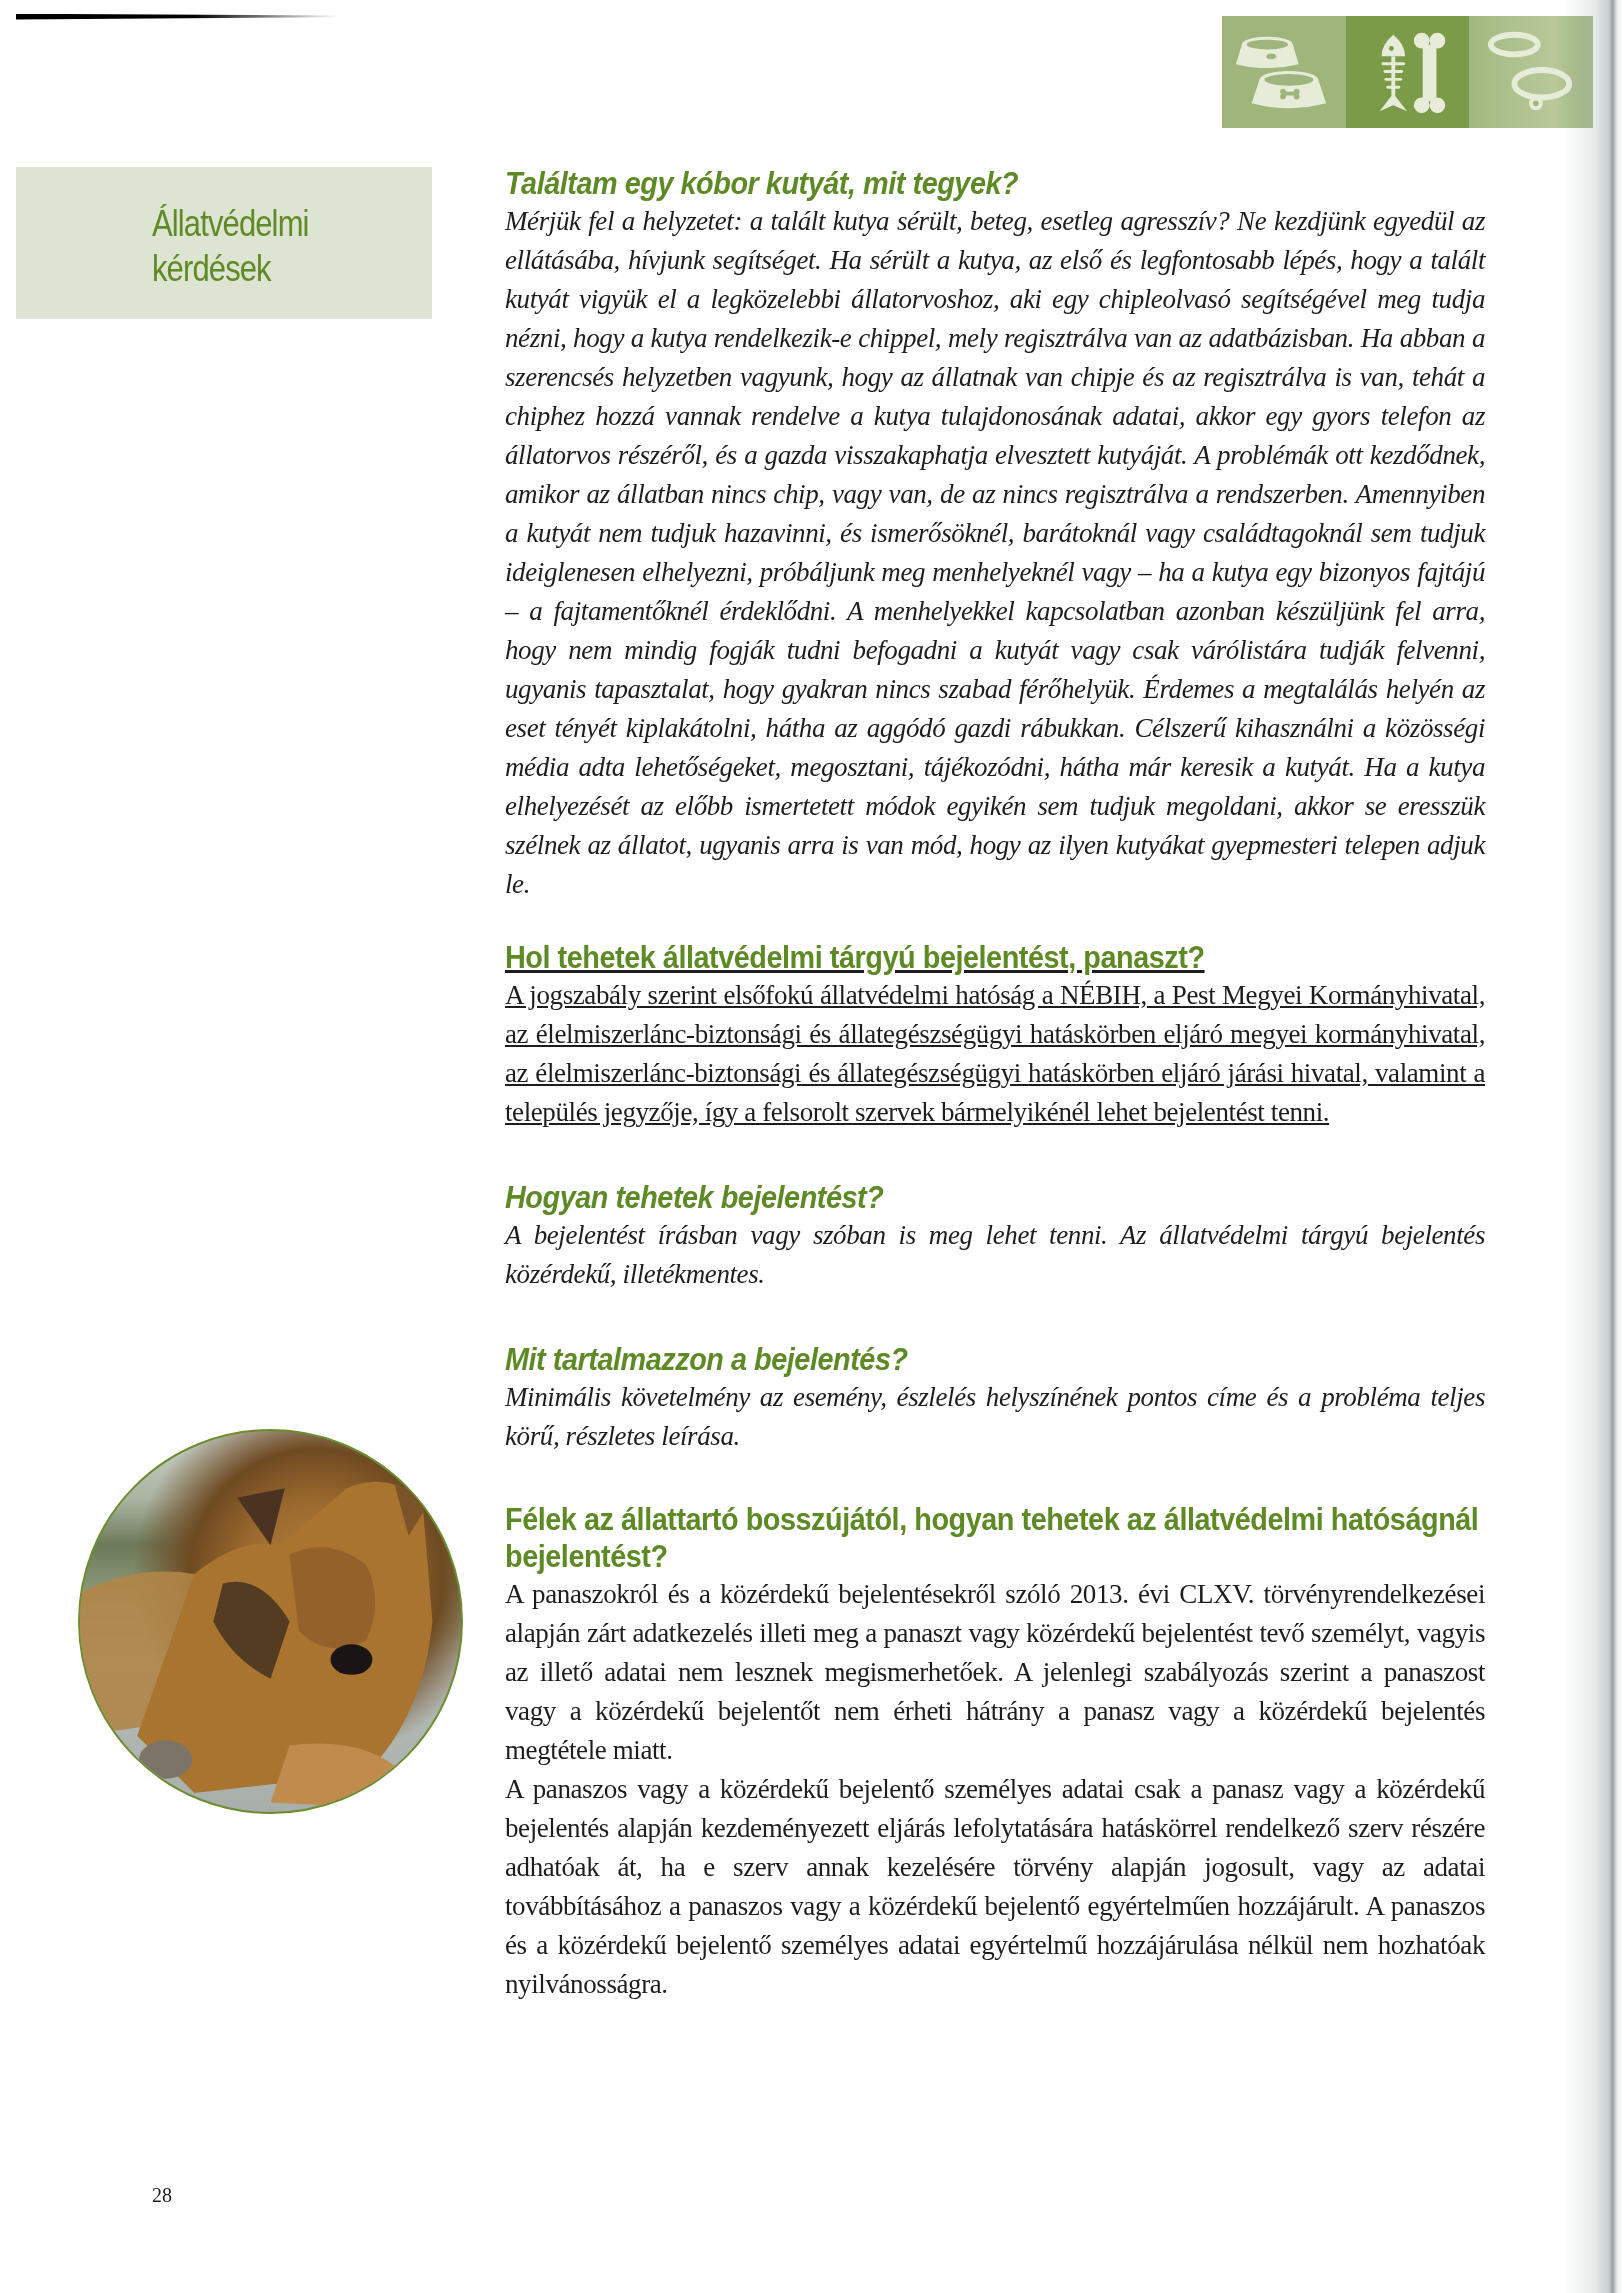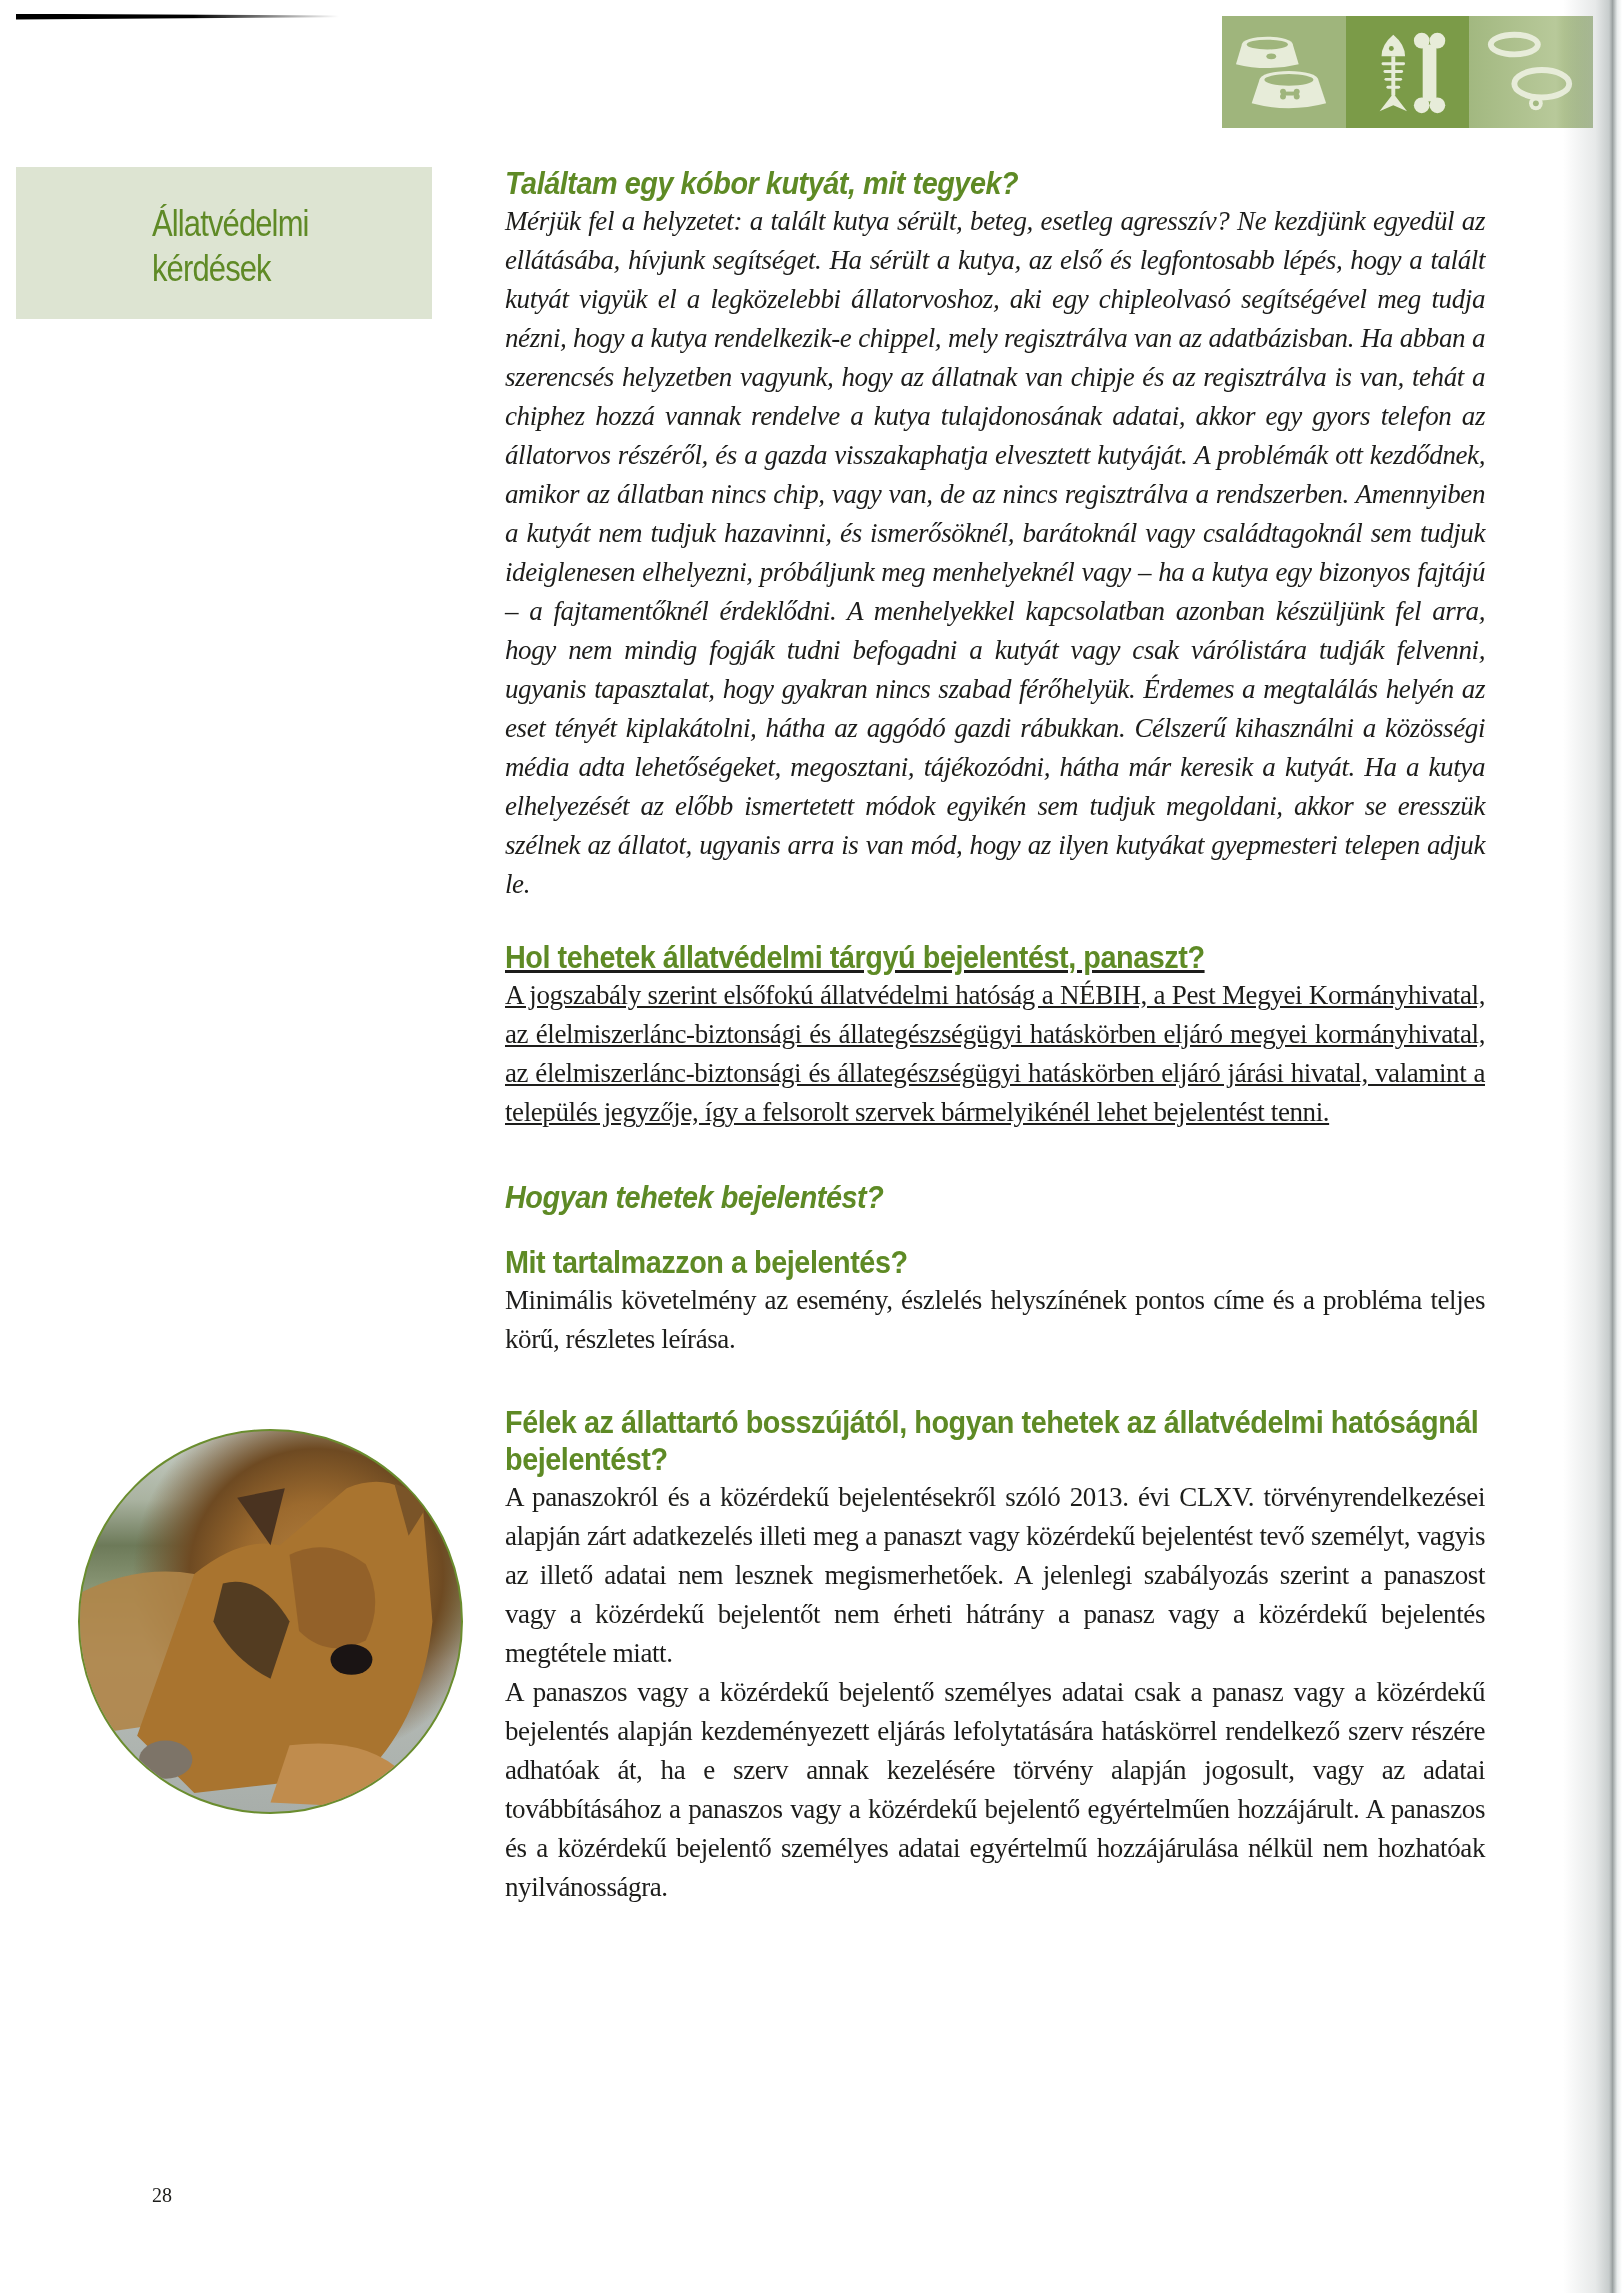--- a/index.html
+++ b/index.html
@@ -45,21 +45,21 @@
     font-size:32px; line-height:37px; color:#5e8a25; letter-spacing:-0.5px;
     transform:scaleX(0.9); transform-origin:left top; width:111%;
   }
   p.body {
     margin:0; font-size:27px; line-height:39px; text-align:justify;
     hyphens:manual; letter-spacing:-0.4px;
   }
   .sec { margin-top:0;font-style:italic; }
   .sec2 { margin-top:35px;text-decoration:underline; }
   .sec3 { margin-top:47px;font-style:italic; }
-  .sec4 { margin-top:28px; }
+  .sec4 { margin-top:47px;font-style:italic; }
   .sec5 { margin-top:45px; }
   .para-gap { margin-top:39px; }
   .dog-photo {
     position:absolute; left:78px; top:1429px; width:385px; height:385px;
     border-radius:50%; border:2.9px solid #6a8d2e; overflow:hidden; box-sizing:border-box;
     background:radial-gradient(circle at 62% 38%, #b3803f 0%, #9c6a2e 22%, #6e4a22 38%, rgba(0,0,0,0) 55%),
                linear-gradient(180deg,#c9cfc9 0%,#aab3a1 18%,#6d7a59 30%,#93a07f 45%,#b7bdb8 60%,#a8aeaa 100%);
   }
   .dog-photo svg { width:100%; height:100%; display:block; }
   .page-number {
@@ -137,20 +137,21 @@
     <p class="body">Mérjük fel a helyzetet: a talált kutya sérült, beteg, esetleg agresszív? Ne kezdjünk egyedül az ellátásába, hívjunk segítséget. Ha sérült a kutya, az első és legfontosabb lépés, hogy a talált kutyát vigyük el a legközelebbi állatorvoshoz, aki egy chip­leolvasó segítségével meg tudja nézni, hogy a kutya rendelkezik-e chippel, mely regisztrálva van az adatbázisban. Ha abban a szerencsés helyzetben vagyunk, hogy az állatnak van chipje és az regisztrálva is van, tehát a chiphez hozzá vannak ren­delve a kutya tulajdonosának adatai, akkor egy gyors telefon az állatorvos részéről, és a gazda visszakaphatja elvesztett kutyáját. A problémák ott kezdődnek, amikor az állatban nincs chip, vagy van, de az nincs regisztrálva a rendszerben. Amennyi­ben a kutyát nem tudjuk hazavinni, és ismerősöknél, barátoknál vagy családtagok­nál sem tudjuk ideiglenesen elhelyezni, próbáljunk meg menhelyeknél vagy – ha a kutya egy bizonyos fajtájú – a fajtamentőknél érdeklődni. A menhelyekkel kap­csolatban azonban készüljünk fel arra, hogy nem mindig fogják tudni befogadni a kutyát vagy csak várólistára tudják felvenni, ugyanis tapasztalat, hogy gyakran nincs szabad férőhelyük. Érdemes a megtalálás helyén az eset tényét kiplakátolni, hátha az aggódó gazdi rábukkan. Célszerű kihasználni a közösségi média adta lehetőségeket, megosztani, tájékozódni, hátha már keresik a kutyát. Ha a kutya elhelyezését az előbb ismertetett módok egyikén sem tudjuk megoldani, akkor se eresszük szélnek az állatot, ugyanis arra is van mód, hogy az ilyen kutyákat gyep­mesteri telepen adjuk le.</p>
   </section>
 
   <section class="sec2">
     <h2 class="q">Hol tehetek állatvédelmi tárgyú bejelentést, panaszt?</h2>
     <p class="body">A jogszabály szerint elsőfokú állatvédelmi hatóság a NÉBIH, a Pest Megyei Kor­mányhivatal, az élelmiszerlánc-biztonsági és állategészségügyi hatáskörben eljáró megyei kormányhivatal, az élelmiszerlánc-biztonsági és állategészségügyi hatáskör­ben eljáró járási hivatal, valamint a település jegyzője, így a felsorolt szervek bárme­lyikénél lehet bejelentést tenni.</p>
   </section>
 
   <section class="sec3">
     <h2 class="q">Hogyan tehetek bejelentést?</h2>
+    <p class="body">A bejelentést írásban vagy szóban is meg lehet tenni. Az állatvédelmi tárgyú bejelen­tés közérdekű, illetékmentes.</p>
   </section>
 
   <section class="sec4">
     <h2 class="q">Mit tartalmazzon a bejelentés?</h2>
     <p class="body">Minimális követelmény az esemény, észlelés helyszínének pontos címe és a probléma teljes körű, részletes leírása.</p>
   </section>
 
   <section class="sec5">
     <h2 class="q">Félek az állattartó bosszújától, hogyan tehetek az állatvédelmi hatóságnál bejelentést?</h2>
     <p class="body">A panaszokról és a közérdekű bejelentésekről szóló 2013. évi CLXV. törvényrendel­kezései alapján zárt adatkezelés illeti meg a panaszt vagy közérdekű bejelentést tevő személyt, vagyis az illető adatai nem lesznek megismerhetőek. A jelenlegi szabályo­zás szerint a panaszost vagy a közérdekű bejelentőt nem érheti hátrány a panasz vagy a közérdekű bejelentés megtétele miatt.</p>

